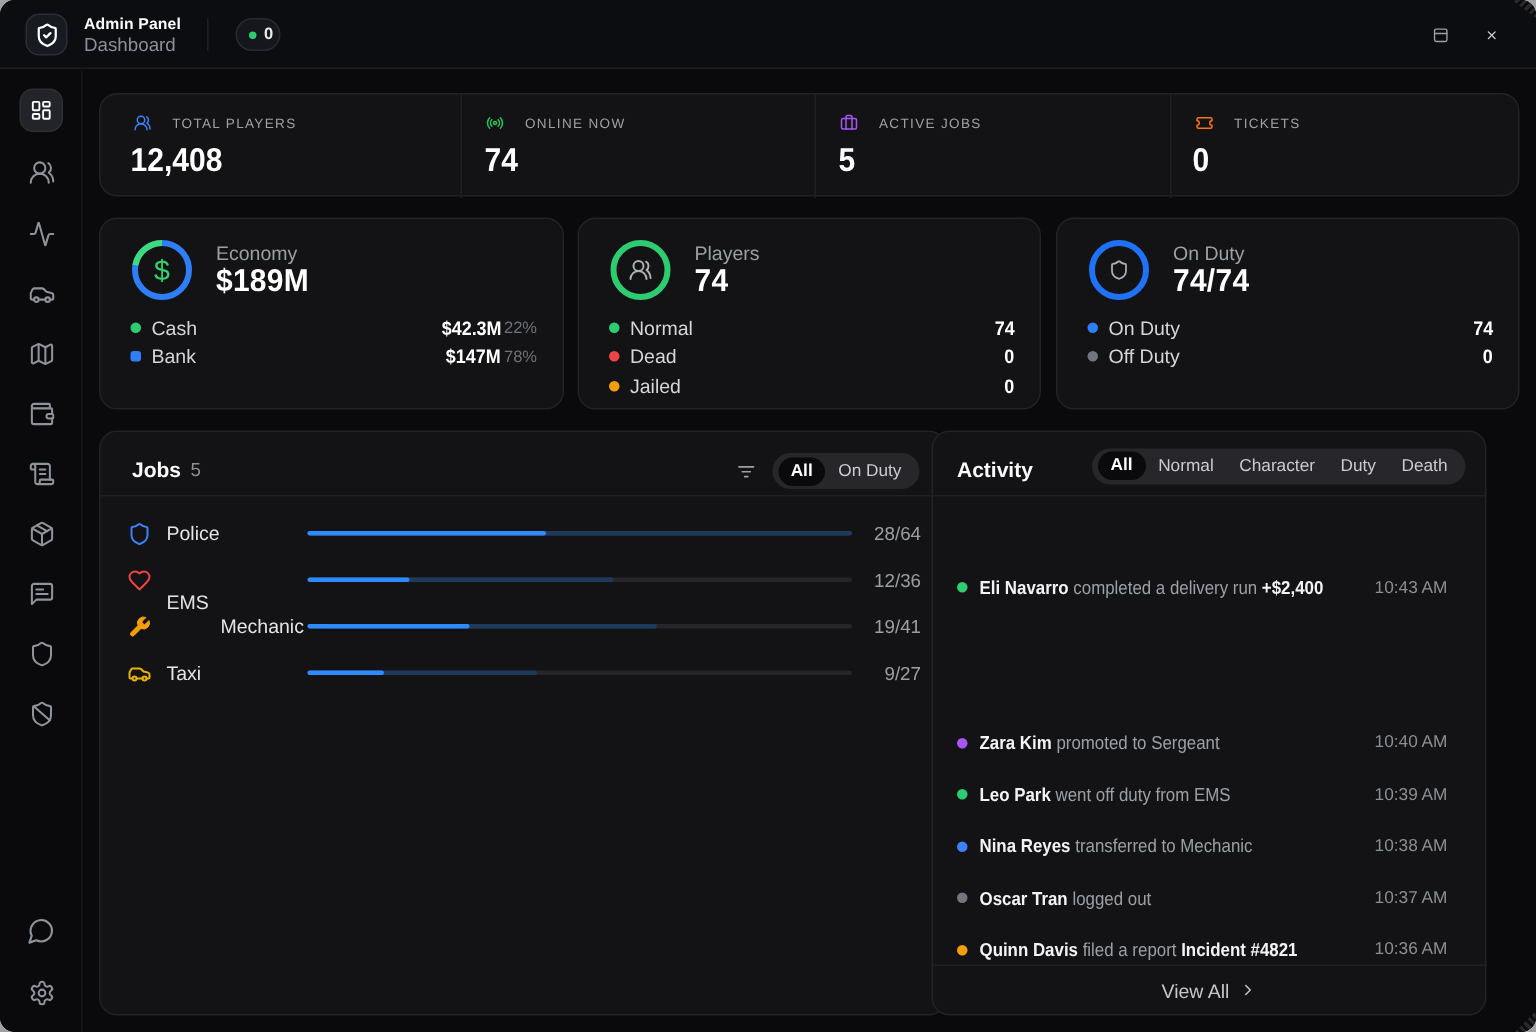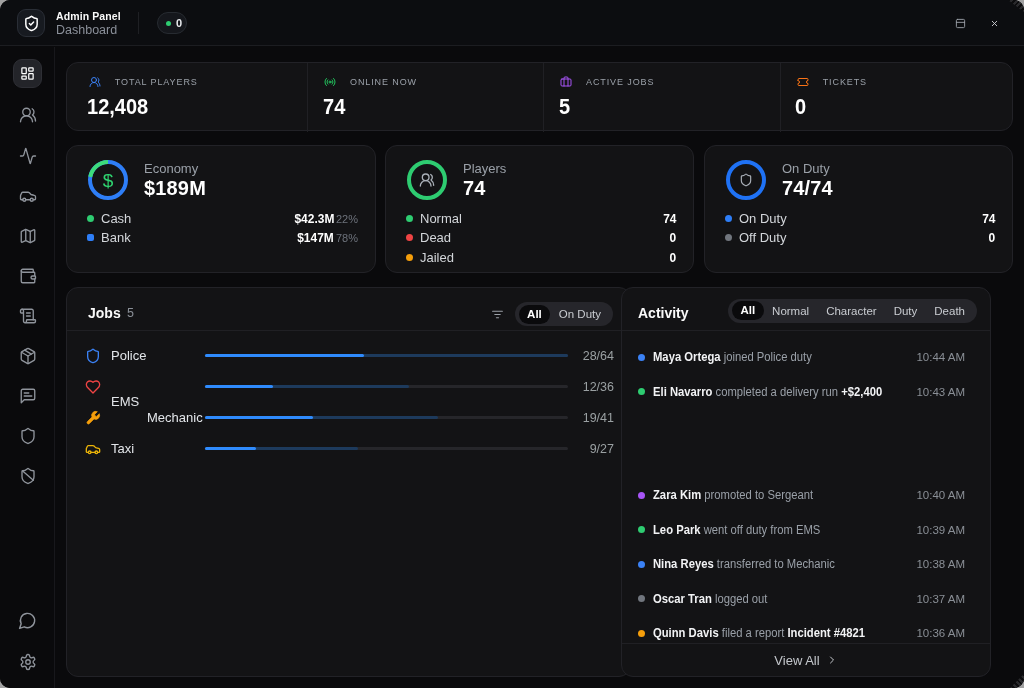--- a/index.html
+++ b/index.html
@@ -390,26 +390,20 @@
     <div class="panel-head">
       <div style="position:absolute;left:16px;top:16.5px;font-size:14px;font-weight:bold;color:#fafafa;">Activity</div>
       <div class="tabs" style="right:13px; top:10.5px;">
         <div class="tab on">All</div>
         <div class="tab">Normal</div>
         <div class="tab">Character</div>
         <div class="tab">Duty</div>
         <div class="tab">Death</div>
       </div>
     </div>
-    <div class="arow" style="top:52px;">
-        <div class="adot" style="background:#3b82f6;"></div>
-        <div class="atxt"><b>Maya Ortega</b> joined Police duty</div>
-        <div class="sp"></div>
-        <div class="atime">10:44 AM</div>
-      </div>
     <div class="arow" style="top:86.5px;">
         <div class="adot" style="background:#2ecc71;"></div>
         <div class="atxt"><b>Eli Navarro</b> completed a delivery run <b>+$2,400</b></div>
         <div class="sp"></div>
         <div class="atime">10:43 AM</div>
       </div>
     <div class="arow" style="top:190px;">
         <div class="adot" style="background:#a855f7;"></div>
         <div class="atxt"><b>Zara Kim</b> promoted to Sergeant</div>
         <div class="sp"></div>

